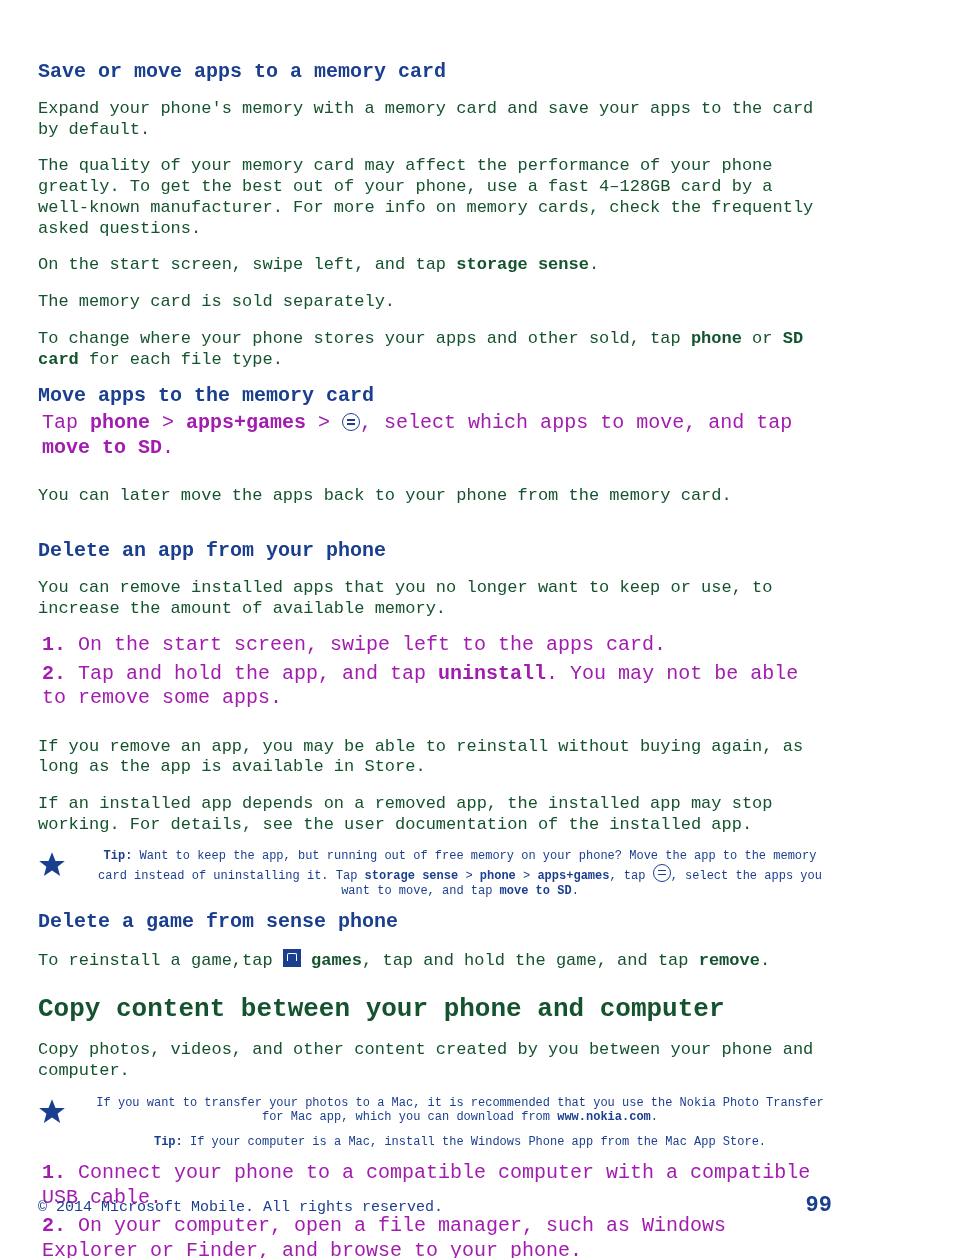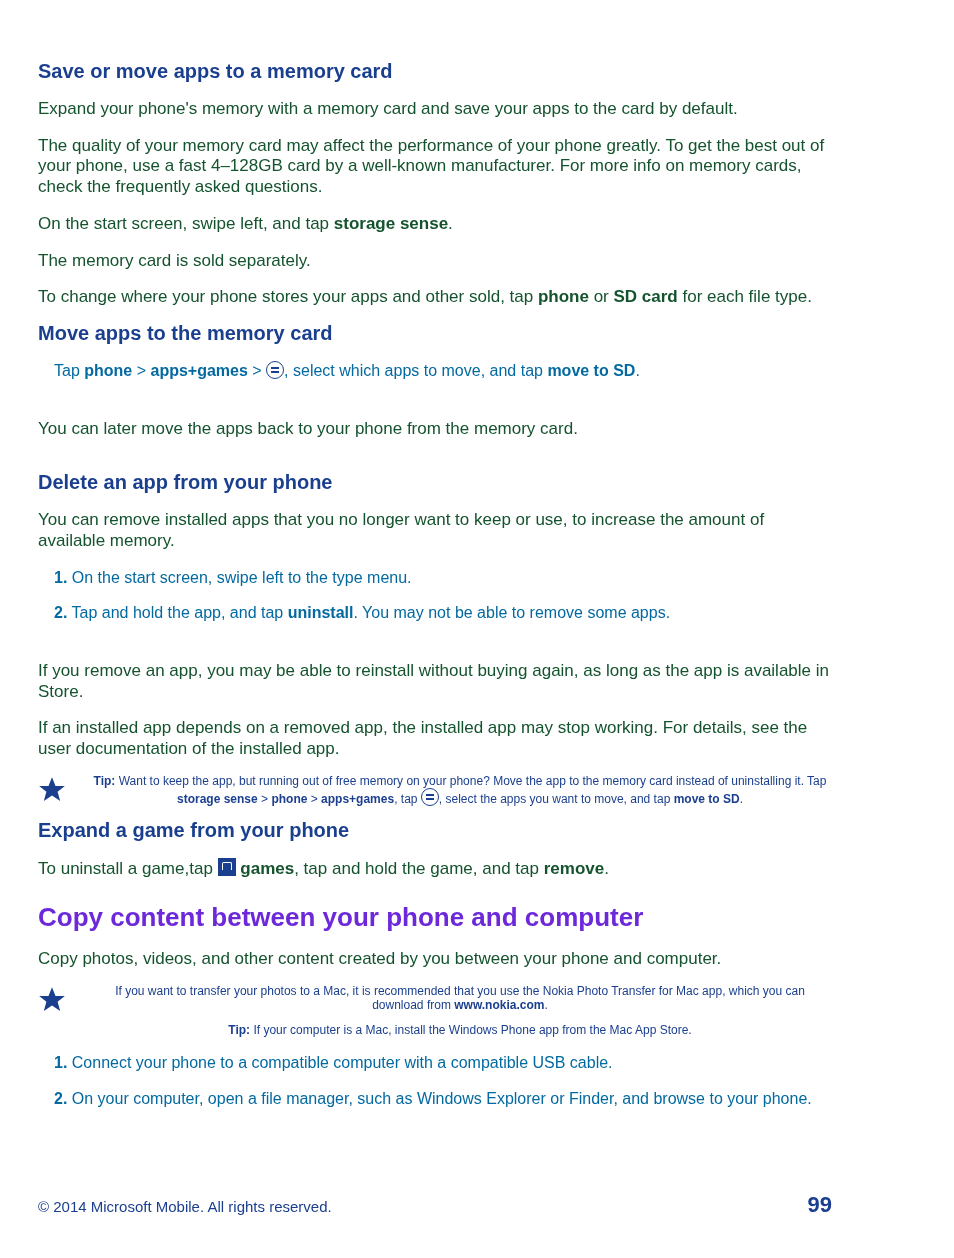--- a/index.html
+++ b/index.html
@@ -10,48 +10,49 @@
     background: #fff;
     font-family: "Segoe UI", Arial, sans-serif;
     color: #1b3f8f;
   }
   .page {
     box-sizing: border-box;
     width: 870px;
     height: 1258px;
     padding: 60px 38px 30px 38px;
     position: relative;
+    font-family: Liberation Mono, monospace;
   }
   .h-sub {
     font-size: 20px;
     font-weight: 700;
     color: #1b3f8f;
     margin: 0 0 8px 0;
   }
   .para {
     font-size: 17px;
     font-weight: 400;
     color: #14532d;
     margin: 16px 0 14px 0;
     line-height: 1.22;
   }
   .para-tight {
-    font-size: 16px;
+    font-size: 20px;
     font-weight: 400;
-    color: #0369a1;
-    margin: 16px;
+    color: #a21caf;
+    margin: 4px;
     line-height: 1.22;
   }
   .spacer-s { height: 6px; }
   .spacer-m { height: 18px; }
   .bold { font-weight: 700; }
   .h-section {
     font-size: 26px;
     font-weight: 700;
-    color: #6d28d9;
+    color: #14532d;
     margin: 22px 0 12px 0;
   }
   .tip-row {
     display: flex;
     align-items: flex-start;
     margin-bottom: 12px;
   }
   .tip-star {
     flex: 0 0 50px;
     padding-top: 2px;
@@ -133,21 +134,21 @@
   </p>
   <div class="spacer-s"></div>
   <p class="para">You can later move the apps back to your phone from the memory card.</p>
 
   <div class="spacer-m"></div>
 
   <p class="h-sub">Delete an app from your phone</p>
   <p class="para">You can remove installed apps that you no longer want to keep or use, to increase the amount of available memory.</p>
 
   <p class="para-tight">
-    <span class="bold">1.</span><span> On the start screen, swipe left to the type menu.</span>
+    <span class="bold">1.</span><span> On the start screen, swipe left to the apps card.</span>
   </p>
   <p class="para-tight">
     <span class="bold">2.</span><span> Tap and hold the app, and tap </span><span class="bold">uninstall</span><span>. You may not be able to remove some apps.</span>
   </p>
   <div class="spacer-s"></div>
   <p class="para">If you remove an app, you may be able to reinstall without buying again, as long as the app is available in Store.</p>
   <p class="para">If an installed app depends on a removed app, the installed app may stop working. For details, see the user documentation of the installed app.</p>
 
   <div class="tip-row">
     <div class="tip-star">
@@ -155,23 +156,23 @@
           <polygon points="12,1 15,8.5 23,8.5 16.8,13.5 19,21.5 12,16.8 5,21.5 7.2,13.5 1,8.5 9,8.5" fill="#1b3f8f"></polygon>
         </svg>
     </div>
     <div class="tip-body">
       <p>
         <span class="bold">Tip:</span><span> Want to keep the app, but running out of free memory on your phone? Move the app to the memory card instead of uninstalling it. Tap </span><span class="bold">storage sense</span><span> &gt; </span><span class="bold">phone</span><span> &gt; </span><span class="bold">apps+games</span><span>, tap </span><span class="circle-select"></span><span>, select the apps you want to move, and tap </span><span class="bold">move to SD</span><span>.</span>
       </p>
     </div>
   </div>
 
-  <p class="runin-heading">Expand a game from your phone</p>
+  <p class="runin-heading">Delete a game from sense phone</p>
   <p class="para">
-    <span>To uninstall a game,tap </span><span class="inline-icon-sq"></span> <span class="bold">games</span><span>, tap and hold the game, and tap </span><span class="bold">remove</span><span>.</span>
+    <span>To reinstall a game,tap </span><span class="inline-icon-sq"></span> <span class="bold">games</span><span>, tap and hold the game, and tap </span><span class="bold">remove</span><span>.</span>
   </p>
 
   <p class="h-section">Copy content between your phone and computer</p>
   <p class="para">Copy photos, videos, and other content created by you between your phone and computer.</p>
 
   <div class="tip-row">
     <div class="tip-star">
       <svg width="28" height="28" viewBox="0 0 24 24">
           <polygon points="12,1 15,8.5 23,8.5 16.8,13.5 19,21.5 12,16.8 5,21.5 7.2,13.5 1,8.5 9,8.5" fill="#1b3f8f"></polygon>
         </svg>

